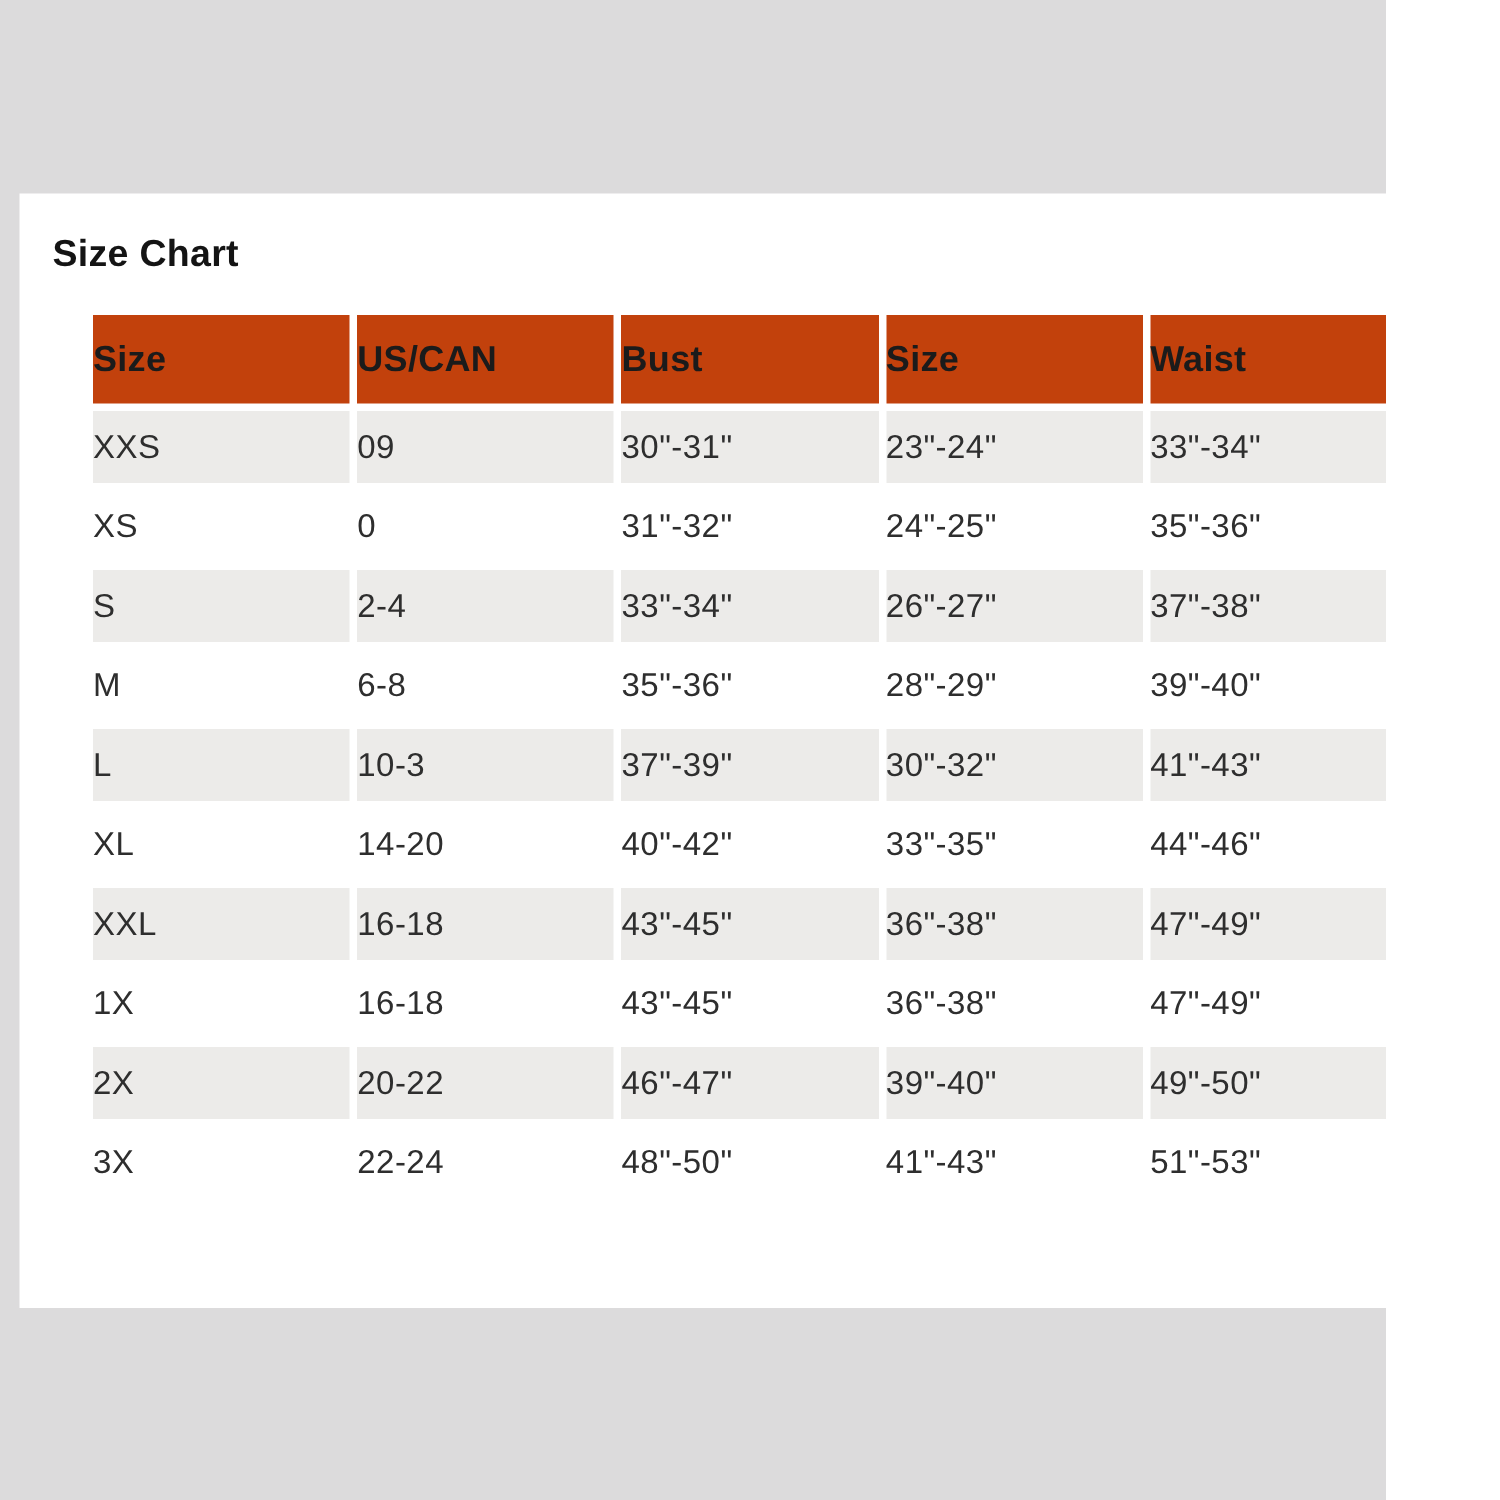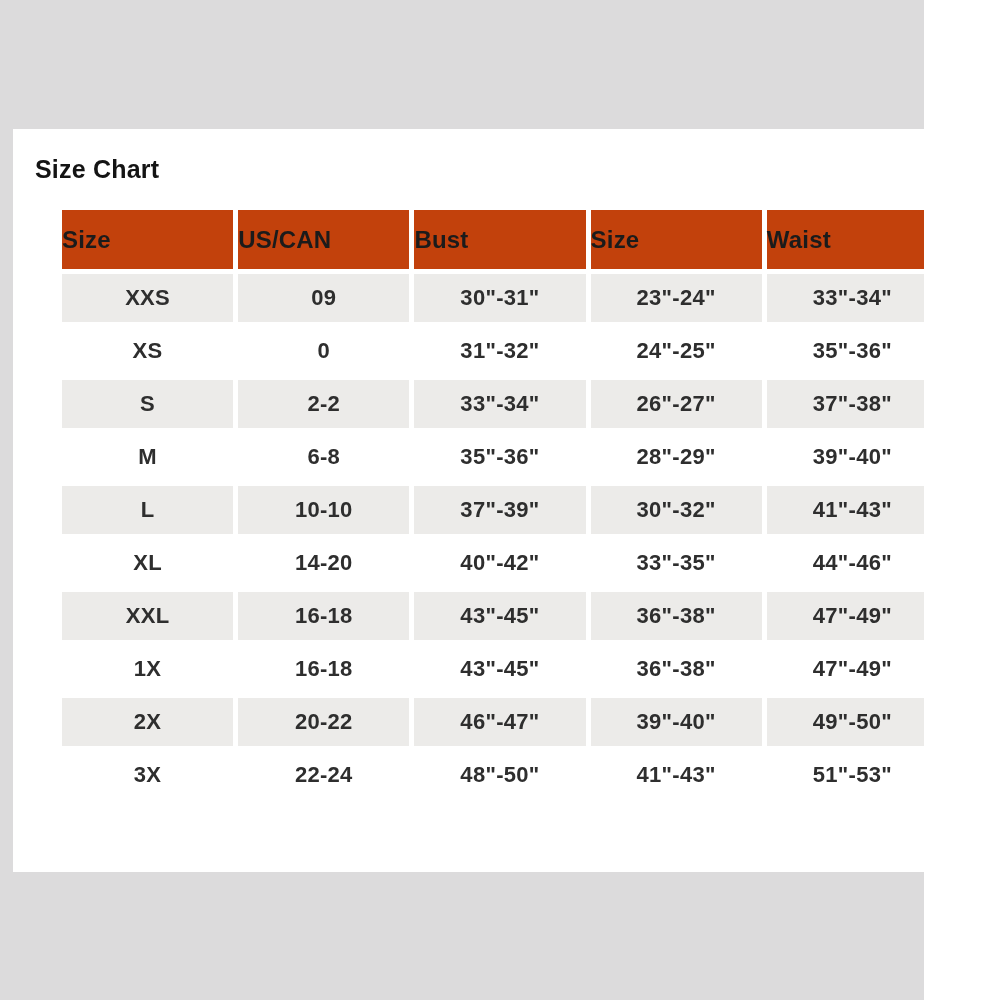--- a/index.html
+++ b/index.html
@@ -69,23 +69,23 @@
     font-weight: 700;
     color: #1b1b1b;
     text-align: left;
     vertical-align: middle;
     letter-spacing: 0.2px;
   }
 
   .size-table td {
     height: 48px;
     font-size: 22px;
-    font-weight: 700;
+    font-weight: 400;
     color: #2e2e2e;
-    text-align: center;
+    text-align: left;
     vertical-align: middle;
     letter-spacing: 0.3px;
     background: #ffffff;
   }
 
   .size-table tbody tr:nth-child(odd) td {
     background: #ecebe9;
   }
 </style>
 </head>
@@ -117,35 +117,35 @@
           </tr>
           <tr>
             <td>XS</td>
             <td>0</td>
             <td>31"-32"</td>
             <td>24"-25"</td>
             <td>35"-36"</td>
           </tr>
           <tr>
             <td>S</td>
-            <td>2-2</td>
+            <td>2-4</td>
             <td>33"-34"</td>
             <td>26"-27"</td>
             <td>37"-38"</td>
           </tr>
           <tr>
             <td>M</td>
             <td>6-8</td>
             <td>35"-36"</td>
             <td>28"-29"</td>
             <td>39"-40"</td>
           </tr>
           <tr>
             <td>L</td>
-            <td>10-10</td>
+            <td>10-3</td>
             <td>37"-39"</td>
             <td>30"-32"</td>
             <td>41"-43"</td>
           </tr>
           <tr>
             <td>XL</td>
             <td>14-20</td>
             <td>40"-42"</td>
             <td>33"-35"</td>
             <td>44"-46"</td>

